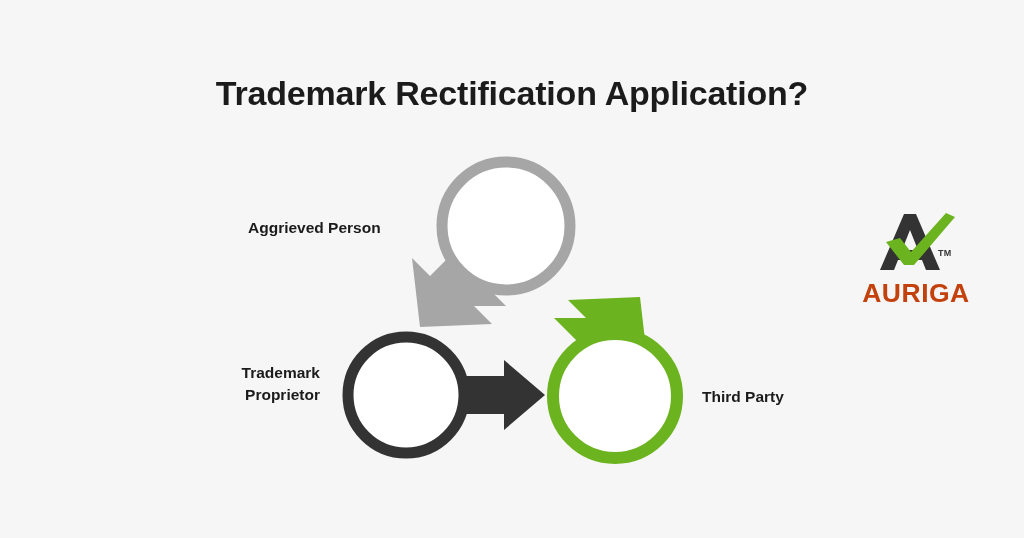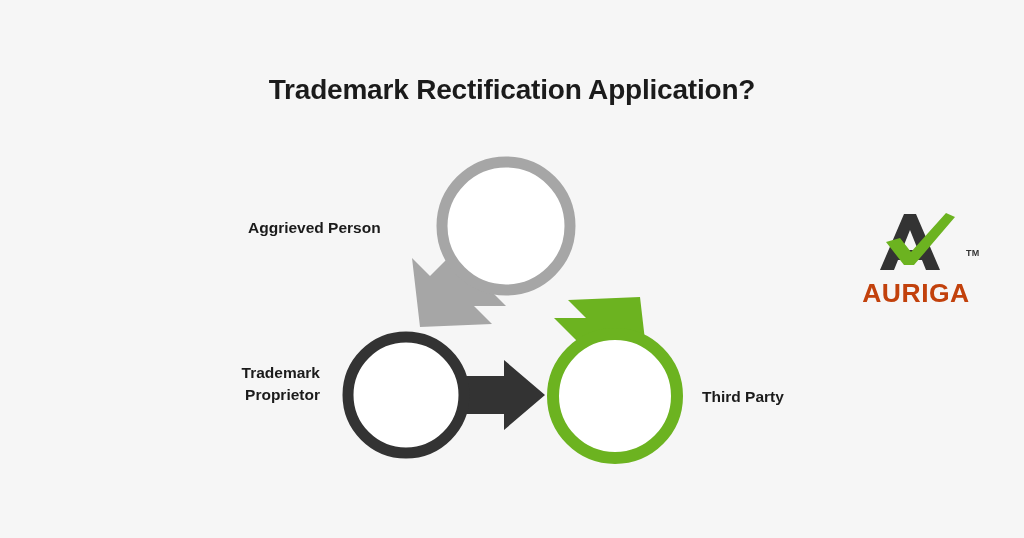--- a/index.html
+++ b/index.html
@@ -18,21 +18,21 @@
     width: 1024px;
     height: 538px;
     background: #f6f6f6;
   }
   #page-title {
     position: absolute;
     left: 0;
     top: 74px;
     width: 1024px;
     text-align: center;
-    font-size: 28px;
+    font-size: 34px;
     font-weight: bold;
     color: #1b1b1b;
     letter-spacing: -0.2px;
   }
   #diagram-svg {
     position: absolute;
     left: 0;
     top: 0;
   }
   .node-label {
@@ -83,21 +83,20 @@
     letter-spacing: 0.5px;
   }
   #brand-tm {
     position: absolute;
     left: 80px;
     top: 36px;
     font-size: 9px;
     font-weight: bold;
     color: #333333;
     letter-spacing: 0.2px;
-    margin-left: 28px;
   }
 </style>
 </head>
 <body>
 
 <div id="canvas">
 
   <div id="page-title">Trademark Rectification Application?</div>
 
   <svg id="diagram-svg" width="1024" height="538" viewBox="0 0 1024 538">

